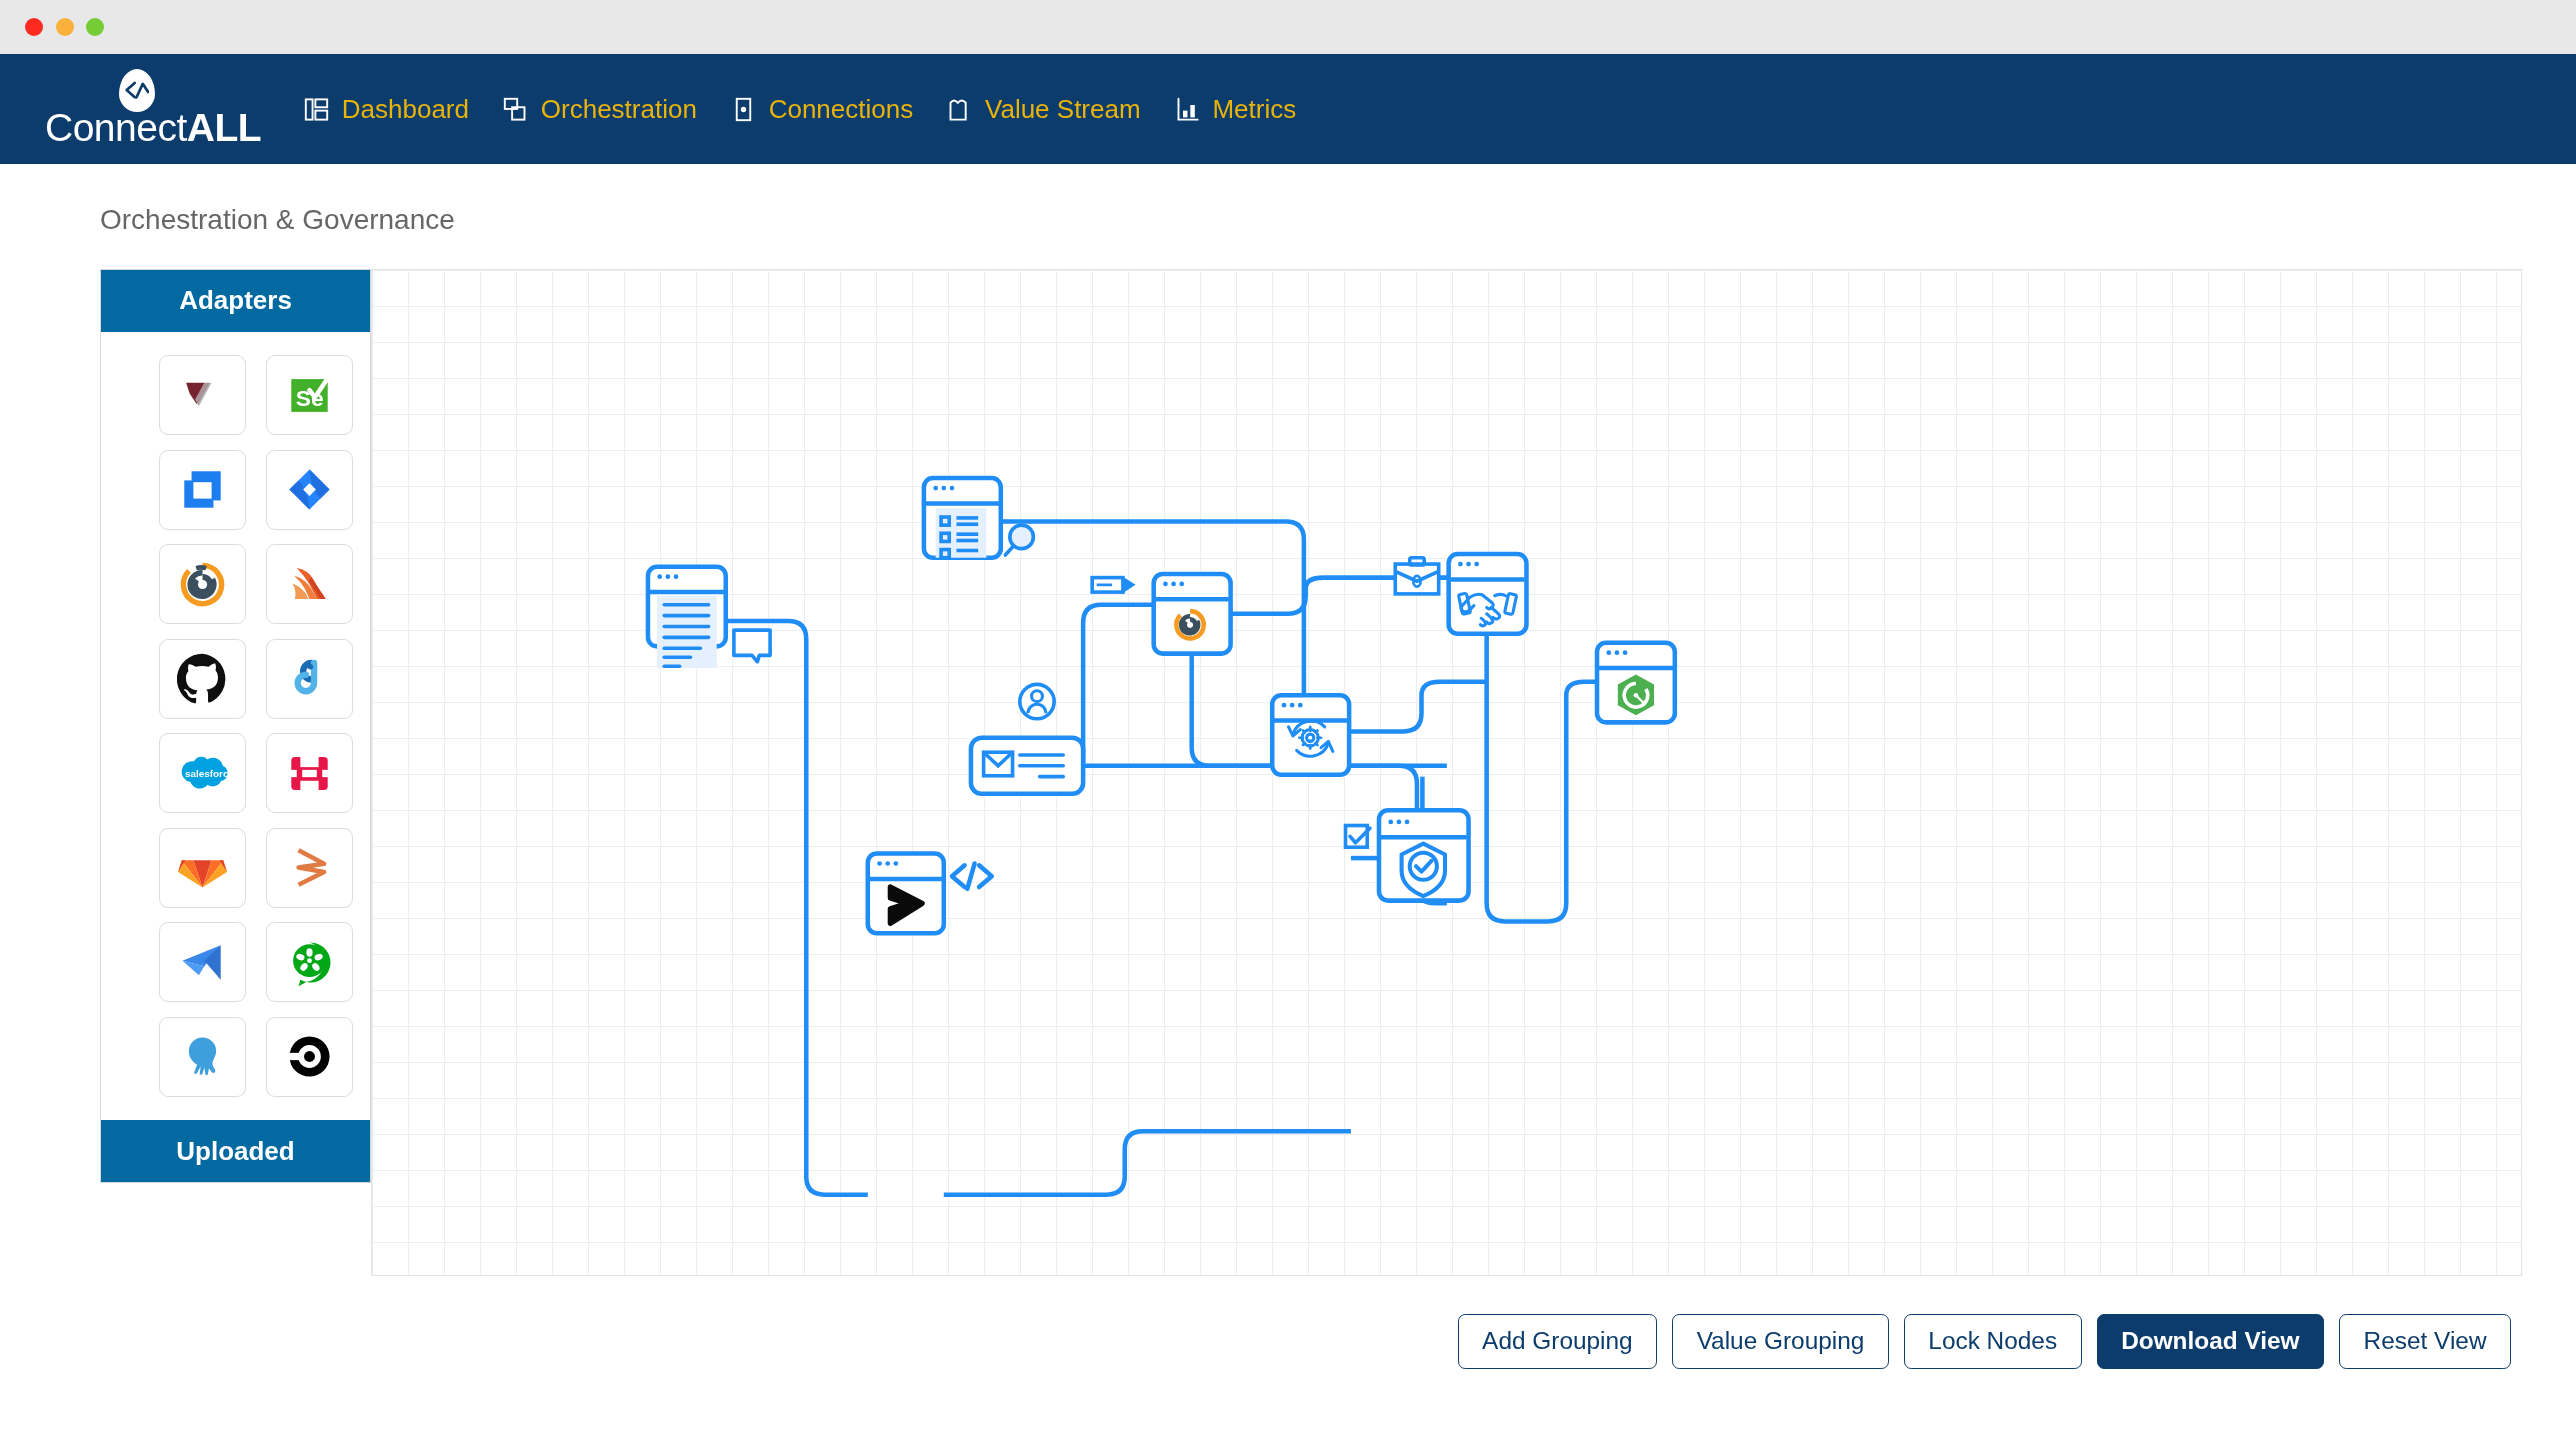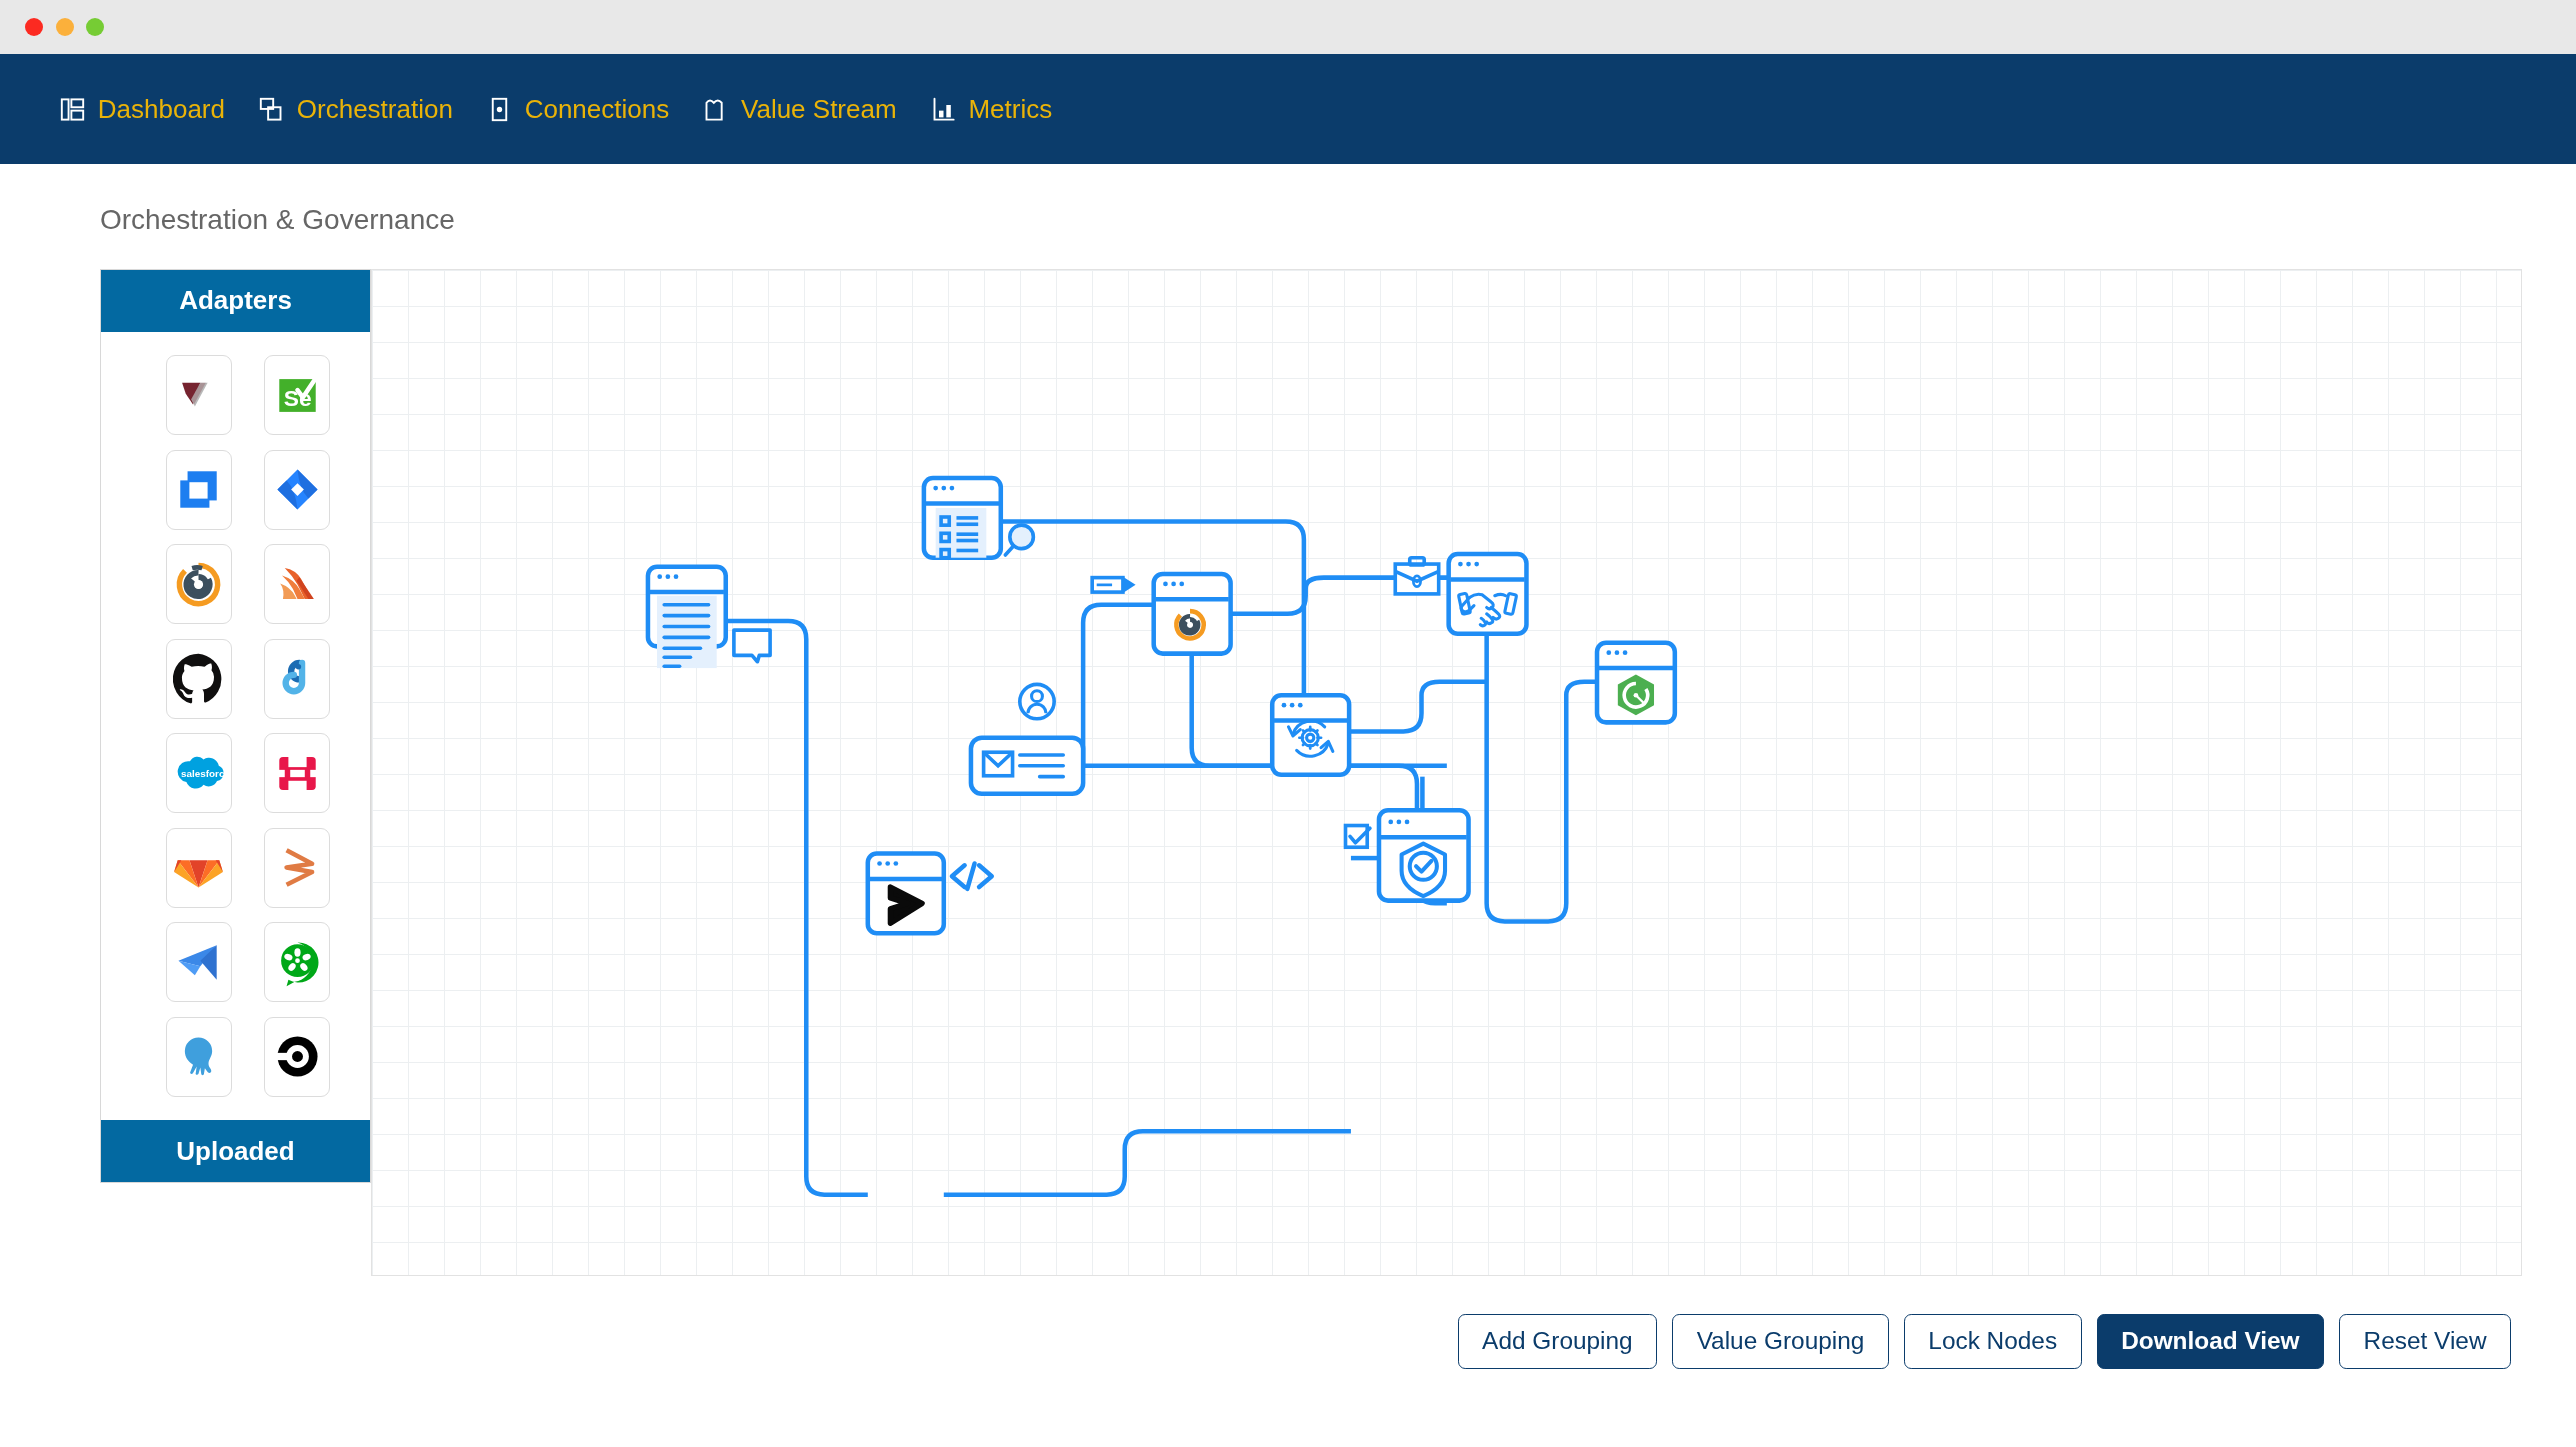--- a/index.html
+++ b/index.html
@@ -70,21 +70,21 @@
     background: #0369a1; color: #fff;
     text-align: center; font-size: 26px; font-weight: 700;
     padding: 15.4px 0;
   }
   .adapter-grid {
     display: grid; grid-template-columns: 1fr 1fr;
     gap: 14.5px 3.6px; padding: 23.5px 33px 23.5px 42px;
     justify-items: center;
   }
   .adapter-cell {
-    width: 66px; height: 80px; border: 0.9px solid #dcdcdc; border-radius: 9px;
+    width: 87px; height: 80px; border: 0.9px solid #dcdcdc; border-radius: 9px;
     background: #fff; display: flex; align-items: center; justify-content: center;
     cursor: pointer;
     margin-left: 16px;
   }
   .adapter-cell svg { display: block; }
 
   
   .canvas {
     position: absolute; left: 371px; top: 0; right: 54px;
     height: 1007px;
@@ -115,20 +115,33 @@
 <body>
 
 <div class="win-chrome">
   <span class="dot red"></span>
   <span class="dot amber"></span>
   <span class="dot green"></span>
 </div>
 
 <div class="topnav">
 
+  <div class="brand">
+    <div class="brand-mark">
+      <div class="brand-egg">
+        <svg width="25" height="22" viewBox="0 0 28 24">
+          <path d="M12 3 L3 11 L12 19" fill="none" stroke="#0b3c6b" stroke-width="3" stroke-linecap="round" stroke-linejoin="round"></path>
+          <path d="M14 19 L21 4 L27 13" fill="none" stroke="#0b3c6b" stroke-width="3" stroke-linecap="round" stroke-linejoin="round"></path>
+        </svg>
+      </div>
+    </div>
+    <div class="brand-text">
+      <span>Connect</span><b>ALL</b>
+    </div>
+  </div>
 
   <div class="navitems">
 
     <div class="navitem">
       <span>
         <svg class="navicon" viewBox="0 0 24 24" fill="none" stroke="#ffffff" stroke-width="1.7">
           <rect x="2.5" y="3" width="6" height="18"></rect>
           <rect x="11" y="3" width="10.5" height="7"></rect>
           <rect x="11" y="13" width="10.5" height="8"></rect>
         </svg>

